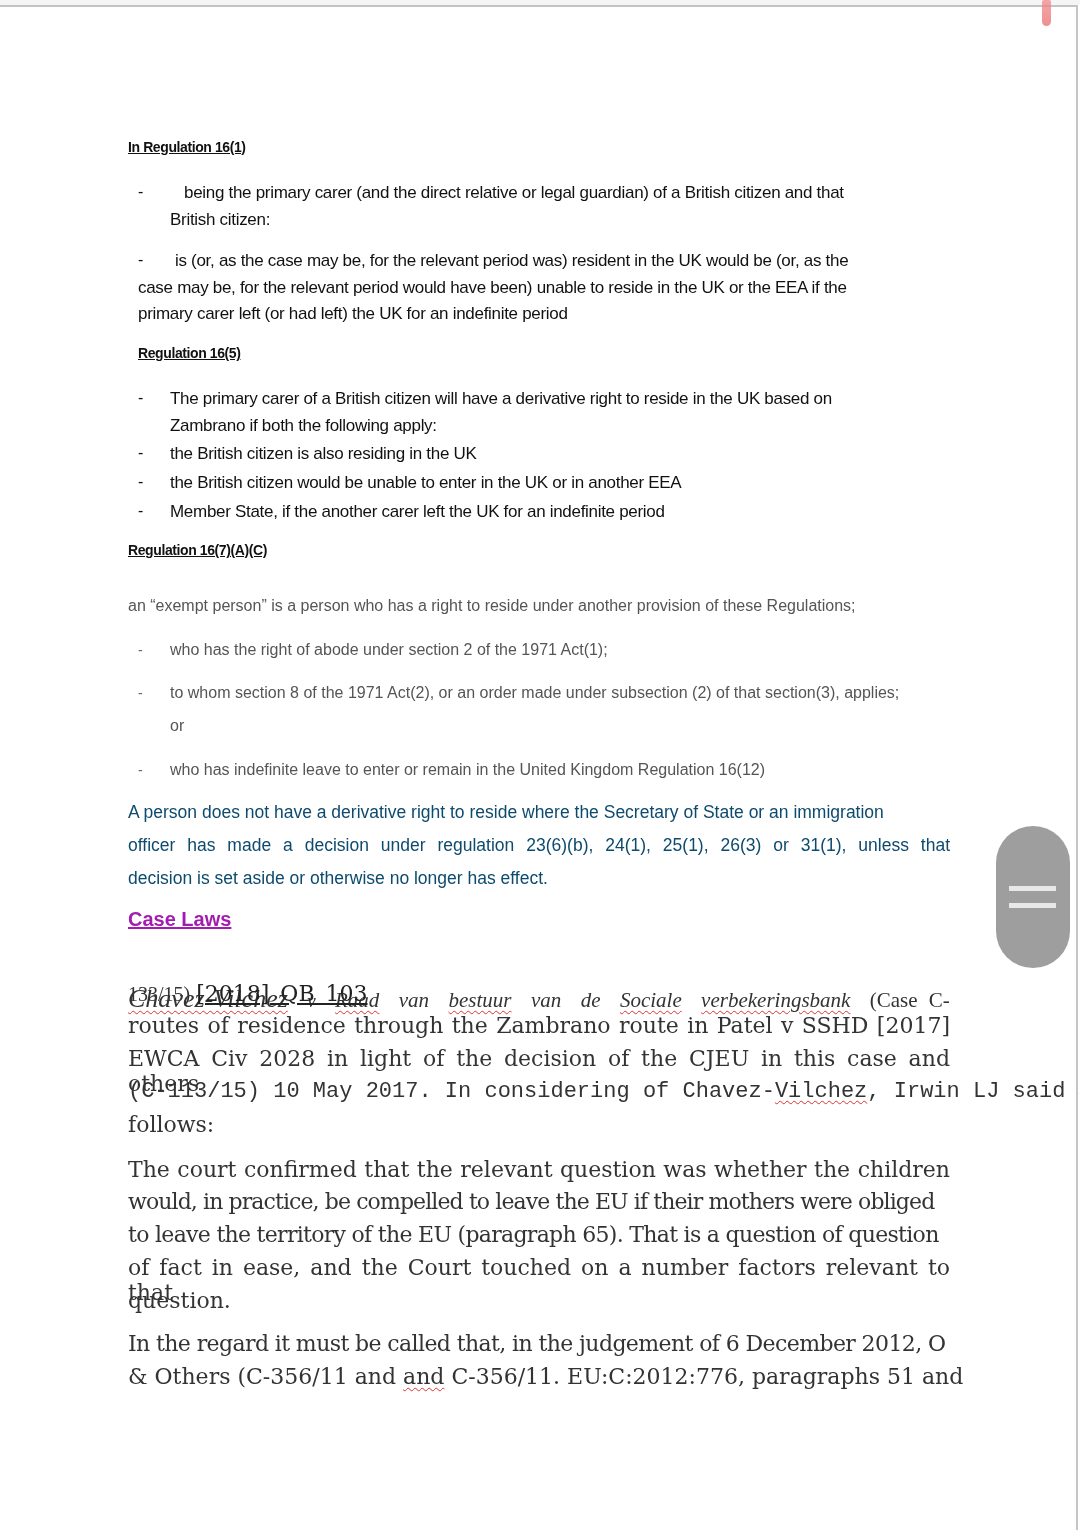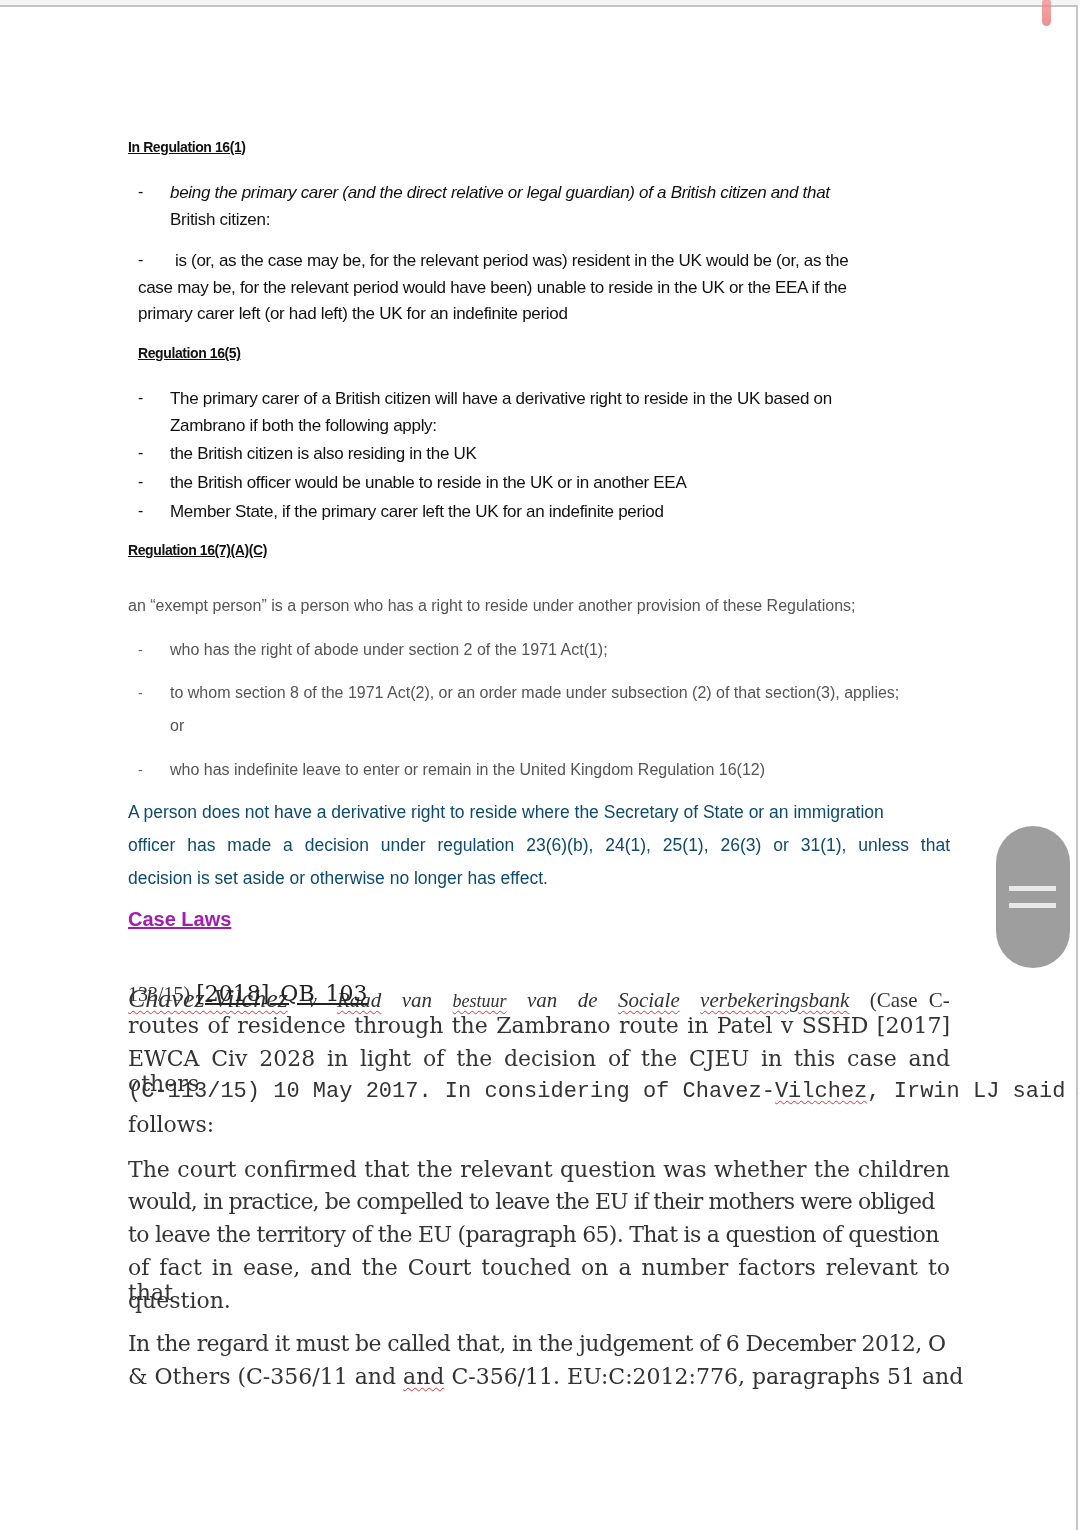--- a/index.html
+++ b/index.html
@@ -62,42 +62,42 @@
 <div class="top-bar"></div>
 <div class="top-border"></div>
 <div class="right-border"></div>
 <div class="red-mark"></div>
 
 <div class="page">
 
   <div class="h-cal" style="left:0; top:139px;">In Regulation 16(1)</div>
 
   <div class="dash" style="left:10px; top:183px;">-</div>
-  <div class="line cal-text" style="left:42px; top:183px;font-style:italic;">being the primary carer (and the direct relative or legal guardian) of a British citizen and that</div>
+  <div class="line cal-text" style="left:56px; top:183px;">being the primary carer (and the direct relative or legal guardian) of a British citizen and that</div>
   <div class="line cal-text" style="left:42px; top:210px;">British citizen:</div>
 
   <div class="dash" style="left:10px; top:251px;">-</div>
   <div class="line cal-text" style="left:47px; top:251px;">is (or, as the case may be, for the relevant period was) resident in the UK would be (or, as the</div>
   <div class="line cal-text" style="left:10px; top:278px;">case may be, for the relevant period would have been) unable to reside in the UK or the EEA if the</div>
   <div class="line cal-text" style="left:10px; top:304px;">primary carer left (or had left) the UK for an indefinite period</div>
 
   <div class="h-cal" style="left:10px; top:345px;">Regulation 16(5)</div>
 
   <div class="dash" style="left:10px; top:389px;">-</div>
   <div class="line cal-text" style="left:42px; top:389px;">The primary carer of a British citizen will have a derivative right to reside in the UK based on</div>
   <div class="line cal-text" style="left:42px; top:416px;">Zambrano if both the following apply:</div>
 
   <div class="dash" style="left:10px; top:444px;">-</div>
   <div class="line cal-text" style="left:42px; top:444px;">the British citizen is also residing in the UK</div>
 
   <div class="dash" style="left:10px; top:473px;">-</div>
-  <div class="line cal-text" style="left:42px; top:473px;">the British officer would be unable to reside in the UK or in another EEA</div>
+  <div class="line cal-text" style="left:42px; top:473px;">the British citizen would be unable to enter in the UK or in another EEA</div>
 
   <div class="dash" style="left:10px; top:502px;">-</div>
-  <div class="line cal-text" style="left:42px; top:502px;">Member State, if the primary carer left the UK for an indefinite period</div>
+  <div class="line cal-text" style="left:42px; top:502px;">Member State, if the another carer left the UK for an indefinite period</div>
 
   <div class="h-cal" style="left:0; top:542px;">Regulation 16(7)(A)(C)</div>
 
   <div class="line arial-text" style="left:0; top:597px;">an “exempt person” is a person who has a right to reside under another provision of these Regulations;</div>
 
   <div class="dash gray" style="left:10px; top:642px;">-</div>
   <div class="line arial-text" style="left:42px; top:641px;">who has the right of abode under section 2 of the 1971 Act(1);</div>
 
   <div class="dash gray" style="left:10px; top:685px;">-</div>
   <div class="line arial-text" style="left:42px; top:684px;">to whom section 8 of the 1971 Act(2), or an order made under subsection (2) of that section(3), applies;</div>
@@ -114,21 +114,21 @@
   <div class="line arial-para" style="left:0; top:835px; width:822px; text-align:justify; text-align-last:justify; white-space:normal;">officer has made a decision under regulation 23(6)(b), 24(1), 25(1), 26(3) or 31(1), unless that</div>
   <div class="line arial-para" style="left:0; top:868px;">decision is set aside or otherwise no longer has effect.</div>
 
   <div class="case-head" style="left:0; top:908px;">Case Laws</div>
 
   <div class="line" style="left:0; top:948px; width:822px; display:flex; justify-content:space-between; align-items:baseline;">
     <span class="serif-lib it squiggle" style="font-size:26px;">Chavez-Vilchez</span>
     <span class="serif-lib it" style="font-size:19px;">v</span>
     <span class="serif-lib it squiggle" style="font-size:21px;">Raad</span>
     <span class="serif-lib it" style="font-size:21px;">van</span>
-    <span class="serif-lib it squiggle" style="font-size:18px;">bestuur</span>
+    <span class="serif-lib it squiggle" style="font-size:21px;">bestuur</span>
     <span class="serif-lib it" style="font-size:21px;">van</span>
     <span class="serif-lib it" style="font-size:21px;">de</span>
     <span class="serif-lib it squiggle" style="font-size:21px;">Sociale</span>
     <span class="serif-lib it squiggle" style="font-size:21px;">verbekeringsbank</span>
     <span class="serif-lib" style="font-size:21px; word-spacing:6px;">(Case C-</span>
   </div>
 
   <div class="line" style="left:0; top:981px; width:822px; display:flex; align-items:baseline;">
     <span class="serif-lib" style="font-size:20px;">133/15)</span>
     <span class="serif ul" style="margin-left:6px; color:#222; word-spacing:4px;">[2018] QB 103</span>

